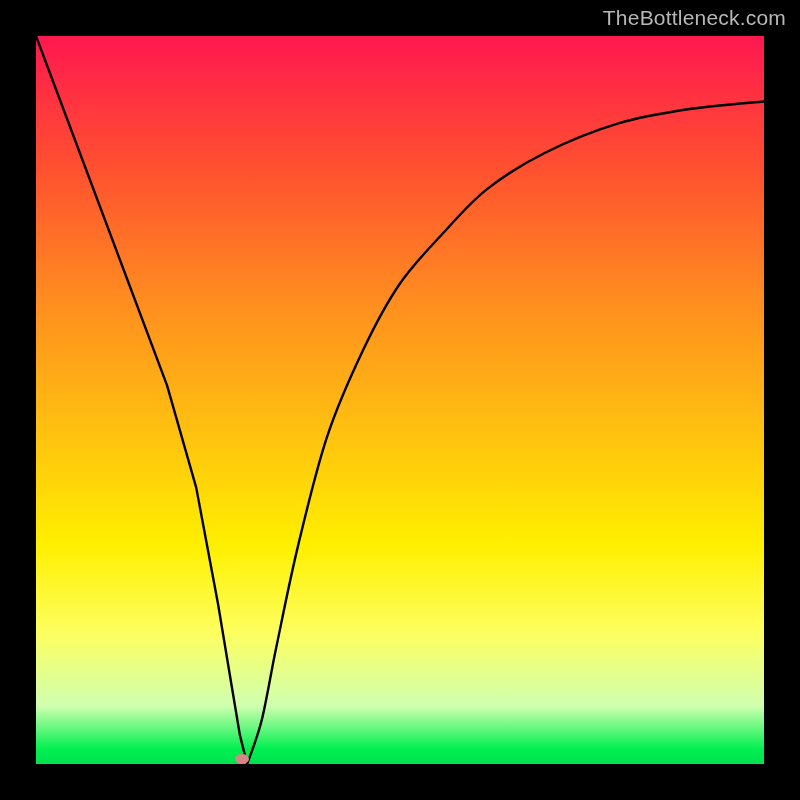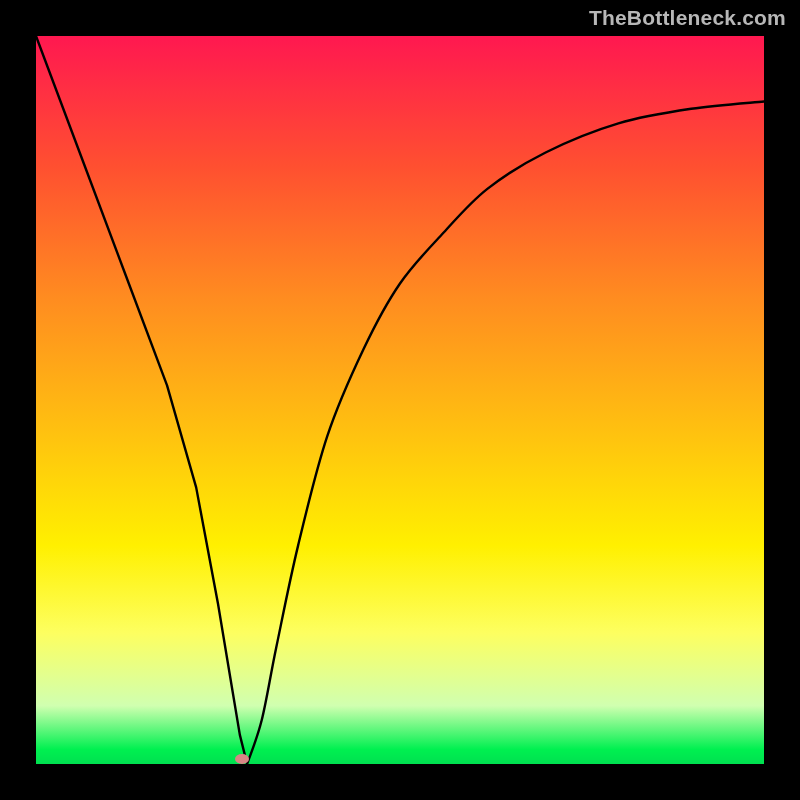--- a/index.html
+++ b/index.html
@@ -37,21 +37,21 @@
       #00f050 98%,
       #00e050 100%
     );
   }
   .watermark {
     position: absolute;
     top: 6px;
     right: 14px;
     color: #b7b7b7;
     font-size: 21px;
-    font-weight: 700;
+    font-weight: 400;
     letter-spacing: 0.2px;
     user-select: none;
   }
   svg.curve {
     position: absolute;
     top: 0;
     left: 0;
     width: 728px;
     height: 728px;
   }

